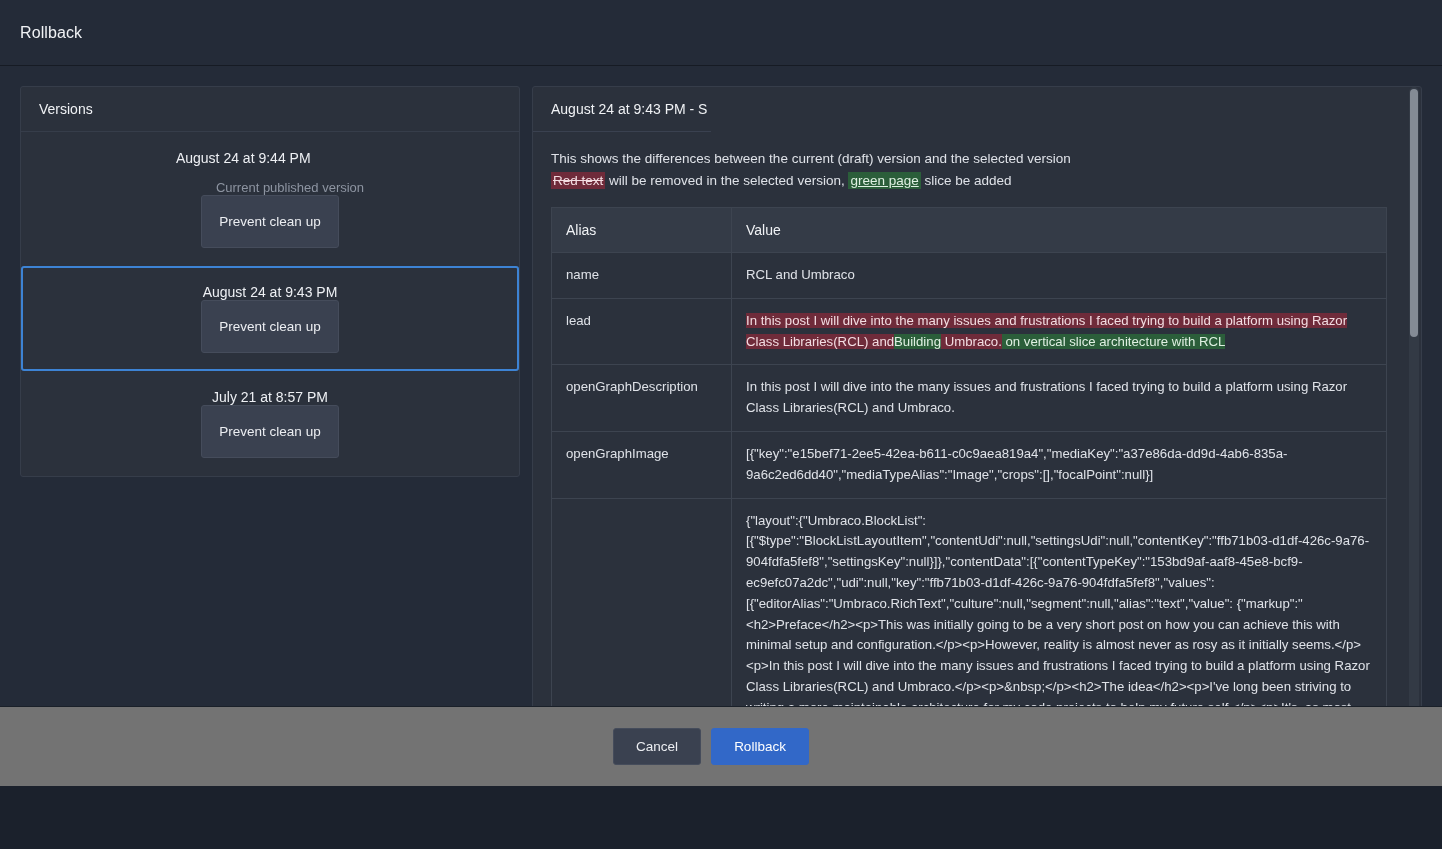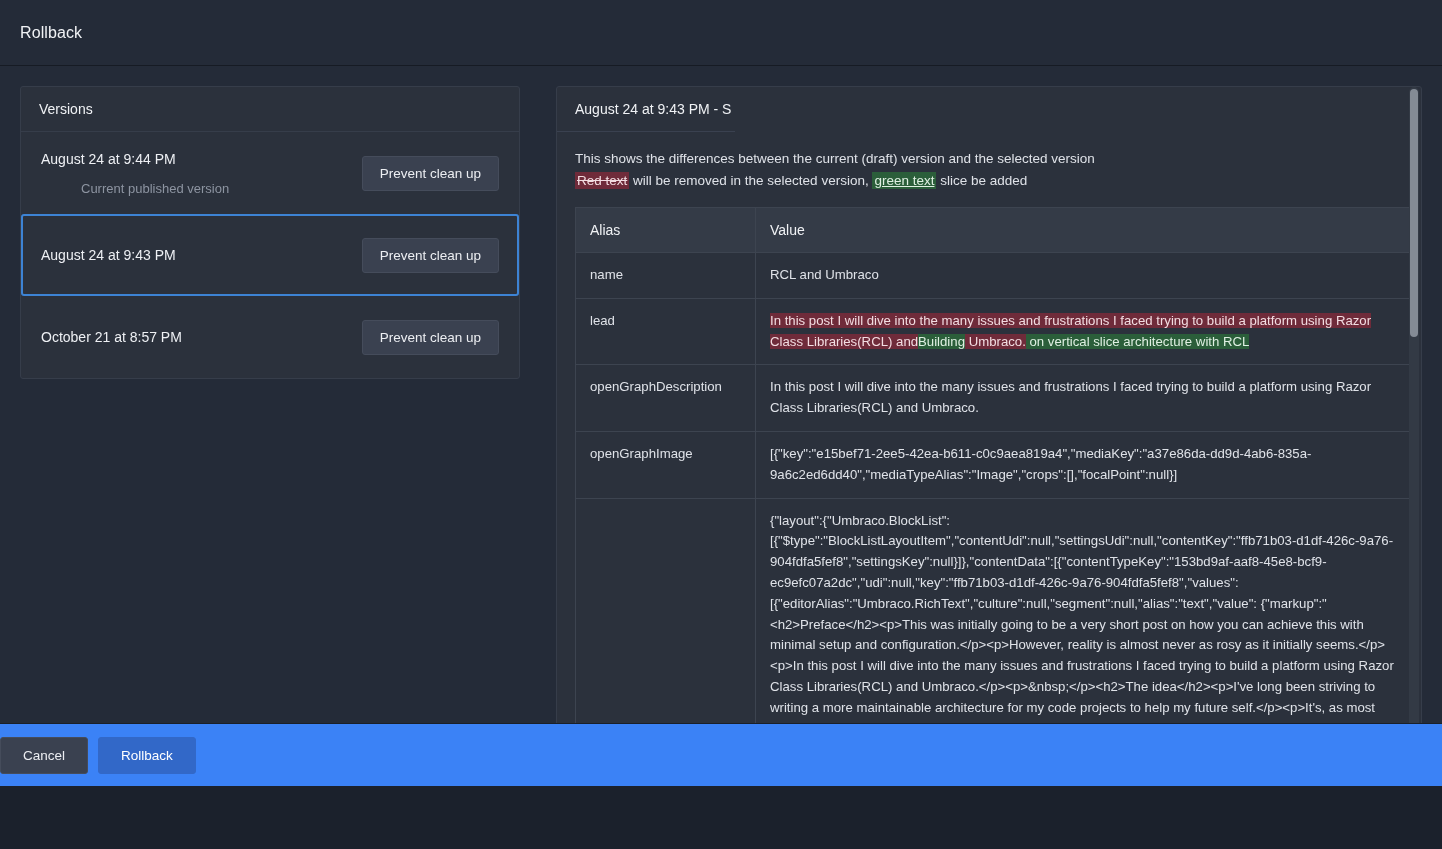--- a/index.html
+++ b/index.html
@@ -28,21 +28,21 @@
     letter-spacing: .1px;
   }
 
   
   .body {
     position: relative;
     height: 720px;
     background: #242b38;
     display: flex;
     padding: 20px 20px 0 20px;
-    gap: 36px;
+    gap: 12px;
   }
 
   
   .versions-panel {
     width: 500px;
     flex: 0 0 500px;
     background: #2b313c;
     border: 1px solid #363d4a;
     border-radius: 3px;
     align-self: flex-start;
@@ -55,35 +55,36 @@
     border-bottom: 1px solid #363d4a;
   }
   .versions-list { padding: 0; }
   .version-item {
     display: flex;
     align-items: center;
     justify-content: space-between;
     padding: 16px 18px;
     border: 2px solid transparent;
     min-height: 82px;
+    flex-direction: column;
   }
   .version-item.selected {
     border-color: #3d83d4;
     border-radius: 3px;
   }
   .version-info { display: flex; flex-direction: column; gap: 14px; }
   .version-date { font-size: 14px; color: #eef0f4; }
   .version-note { font-size: 13px; color: #8d94a1; margin-left: 40px; }
   .prevent-btn {
     background: #3a4150;
     border: 1px solid #454c5b;
     color: #eceef2;
     font-size: 13.5px;
     font-family: "Liberation Sans", sans-serif;
-    padding: 9px 17px;
+    padding: 18px 17px;
     border-radius: 3px;
     cursor: pointer;
     white-space: nowrap;
   }
 
   
   .diff-panel {
     flex: 1;
     background: #2b313c;
     border: 1px solid #363d4a;
@@ -169,26 +170,26 @@
     height: 248px;
     background: #848b95;
     border-radius: 4px;
   }
 
   
   .footer {
     position: absolute;
     left: 0; bottom: 0;
     width: 1442px;
-    height: 63px;
-    background: #3b82f6;
+    height: 80px;
+    background: #737373;
     border-top: 1px solid #1a2029;
     display: flex;
     align-items: center;
-    justify-content: flex-start;
+    justify-content: center;
     padding-right: 20px;
     gap: 10px;
   }
   .btn-cancel {
     background: #3a4150;
     border: 1px solid #454c5b;
     color: #eceef2;
     font-size: 13.5px;
     font-family: "Liberation Sans", sans-serif;
     padding: 10px 22px;
@@ -229,35 +230,35 @@
 
       <div class="version-item selected">
         <div class="version-info">
           <span class="version-date">August 24 at 9:43 PM</span>
         </div>
         <button class="prevent-btn">Prevent clean up</button>
       </div>
 
       <div class="version-item">
         <div class="version-info">
-          <span class="version-date">October 21 at 8:57 PM</span>
+          <span class="version-date">July 21 at 8:57 PM</span>
         </div>
         <button class="prevent-btn">Prevent clean up</button>
       </div>
 
     </div>
   </div>
 
   <div class="diff-panel">
     <div class="diff-header">August 24 at 9:43 PM - S</div>
 
     <div class="diff-body">
       <div class="diff-legend">
         <div>This shows the differences between the current (draft) version and the selected version</div>
-        <div class="l2"><span class="chip-red">Red text</span><span> will be removed in the selected version, </span><span class="chip-green">green text</span><span> slice be added</span></div>
+        <div class="l2"><span class="chip-red">Red text</span><span> will be removed in the selected version, </span><span class="chip-green">green page</span><span> slice be added</span></div>
       </div>
 
       <table class="diff-table">
         <thead>
           <tr>
             <th class="col-alias">Alias</th>
             <th>Value</th>
           </tr>
         </thead>
         <tbody>

